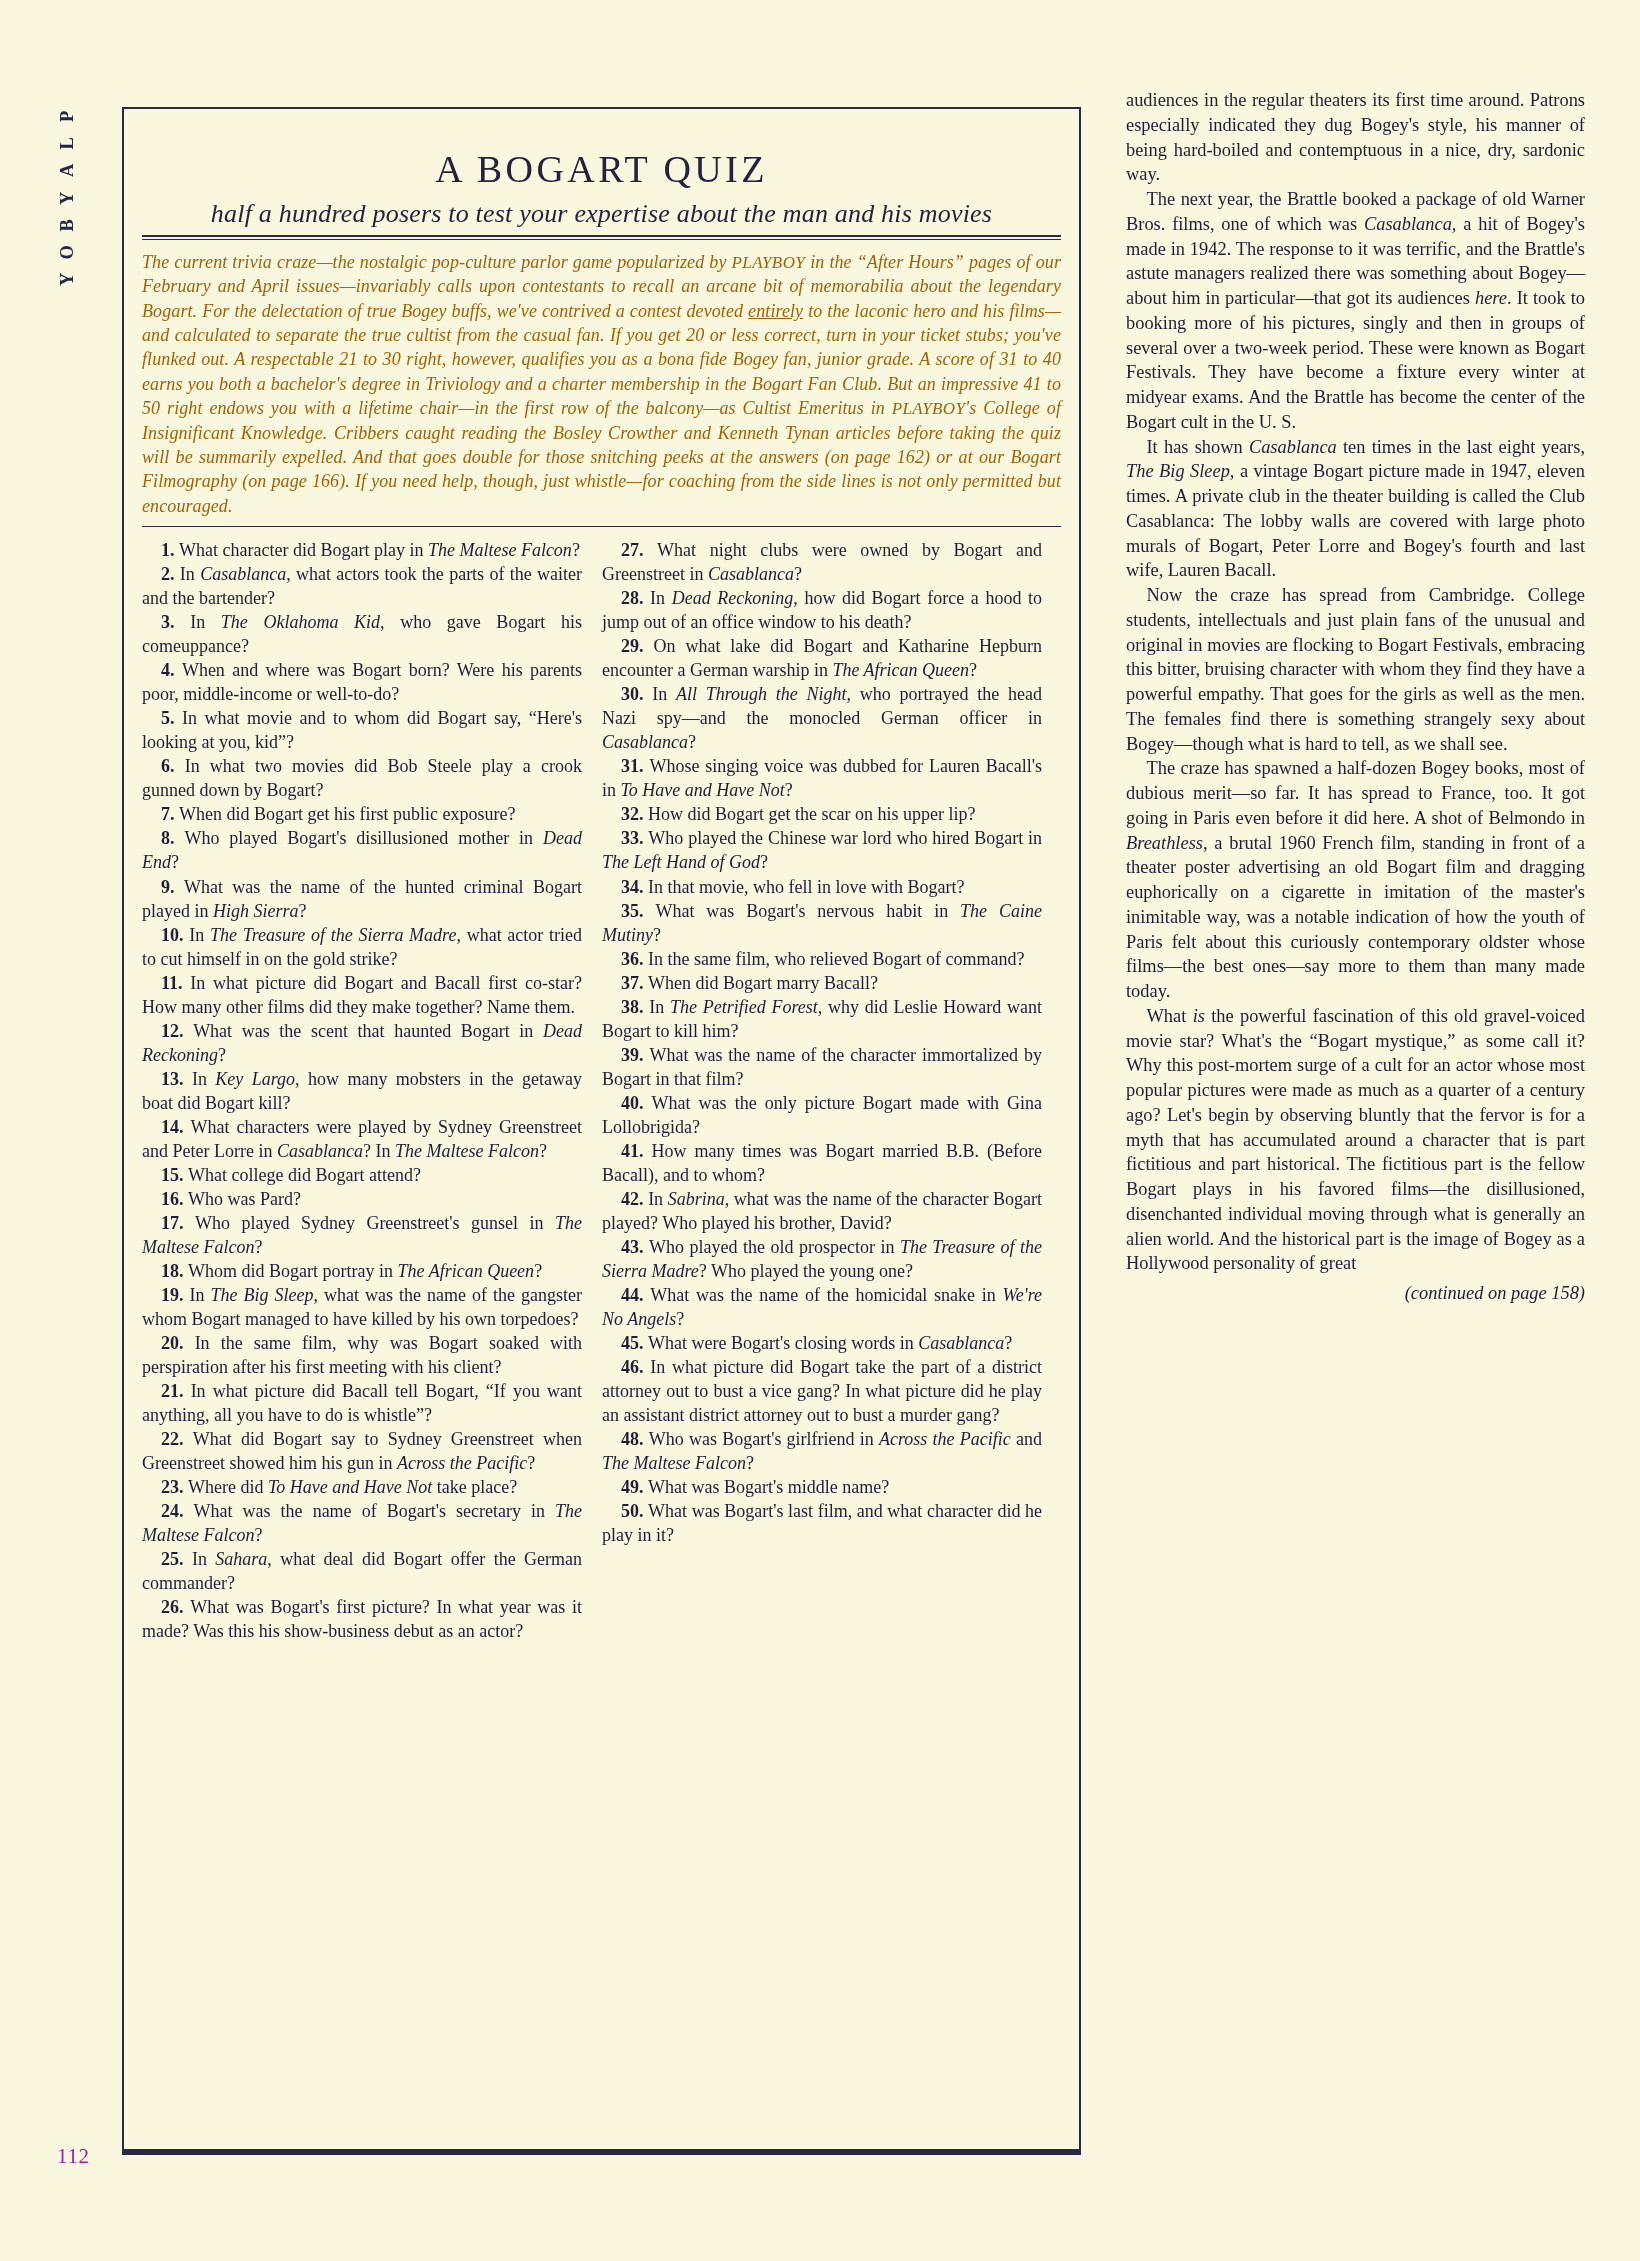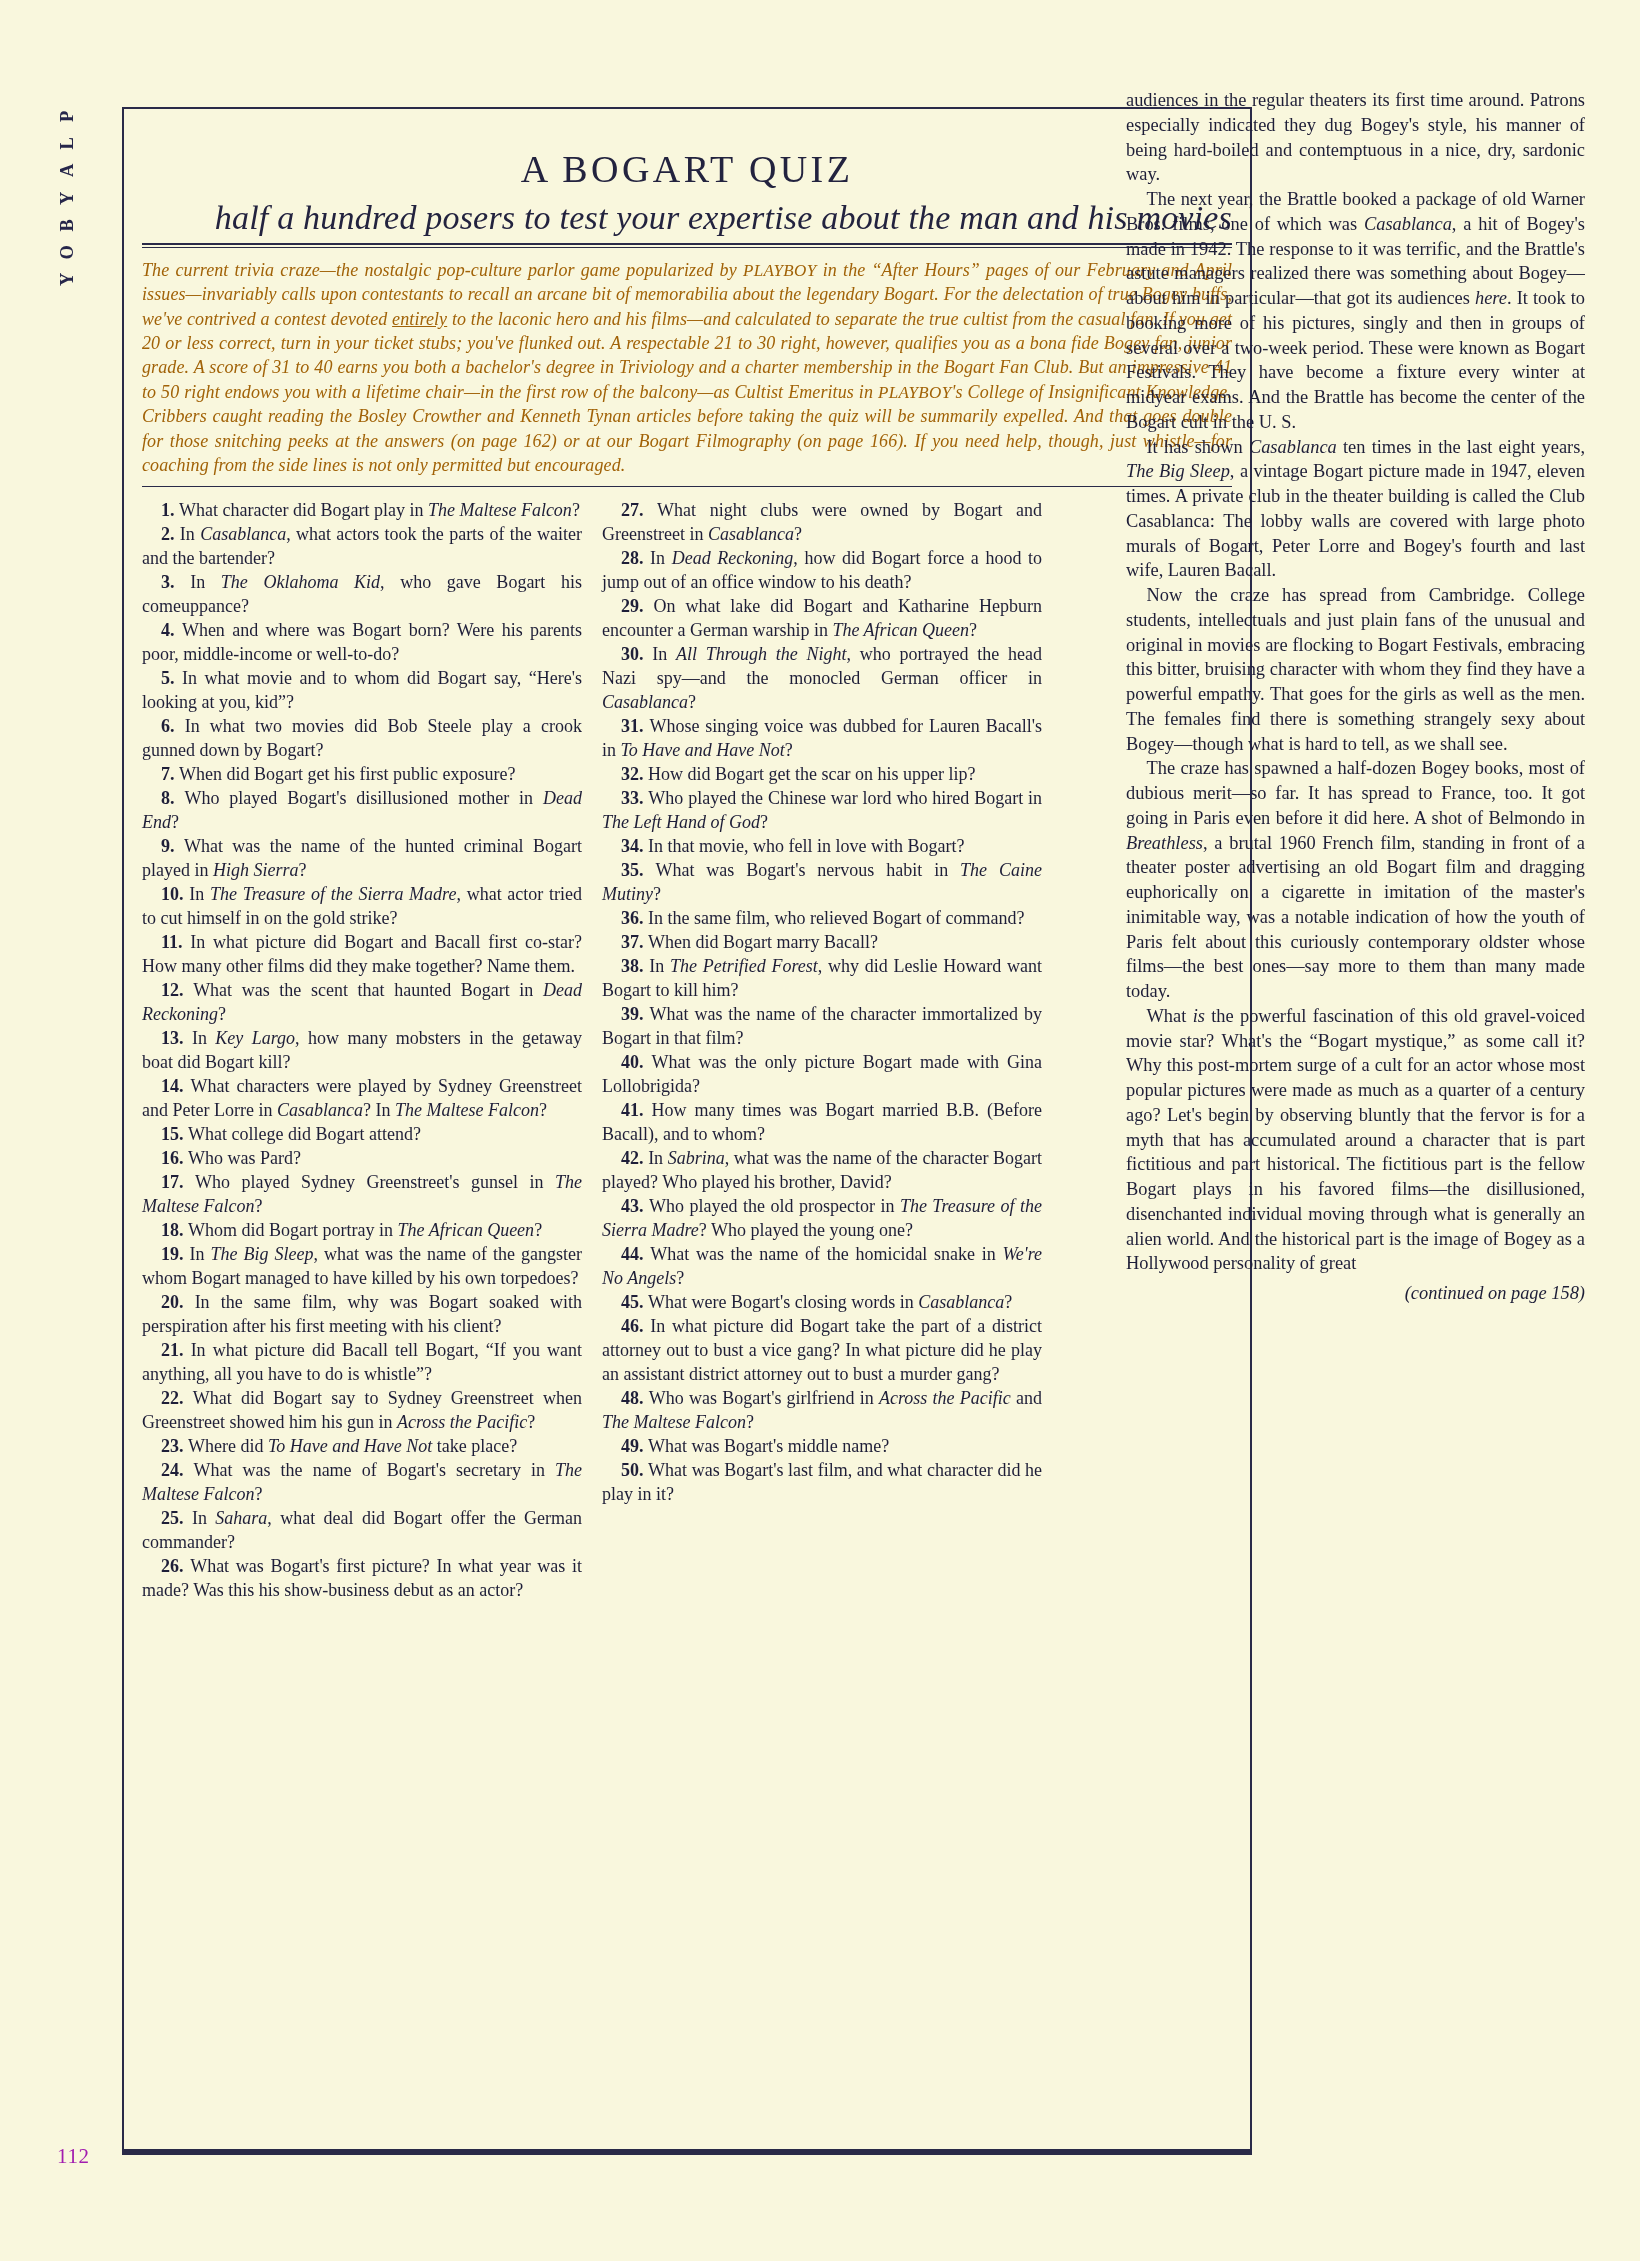--- a/index.html
+++ b/index.html
@@ -29,41 +29,41 @@
   .folio{
     position:absolute;left:57px;top:2144px;
     font-size:21px;color:#a21caf;
     letter-spacing:0.7px;
   }
 
   
   .quizbox{
     position:absolute;
     left:122px;top:107px;
-    width:1130px;height:2048px;
+    width:959px;height:2048px;
     border:2px solid #2a2a48;
     border-bottom-width:6.1px;
     box-sizing:border-box;
     padding:0;
   }
   .quiz-inner{padding:15px 18px 0 18px;}
 
   .quiz-title{
     text-align:center;
     font-size:38px;
     letter-spacing:3.4px;
     font-weight:400;
     color:#23233f;
     margin:23px 0 8.2px 0;
     font-family:"Liberation Serif",serif;
   }
   .quiz-sub{
-    text-align:right;
+    text-align:center;
     font-style:italic;
-    font-size:34px;
+    font-size:26px;
     color:#23233f;
     margin:0 0 2px 0;
     letter-spacing:0.2px;
   }
   .rule-double{
     border-top:2px solid #2a2a48;
     border-bottom:1.4px solid #2a2a48;
     height:2.7px;
     margin:5.5px 0 9.6px 0;
   }

